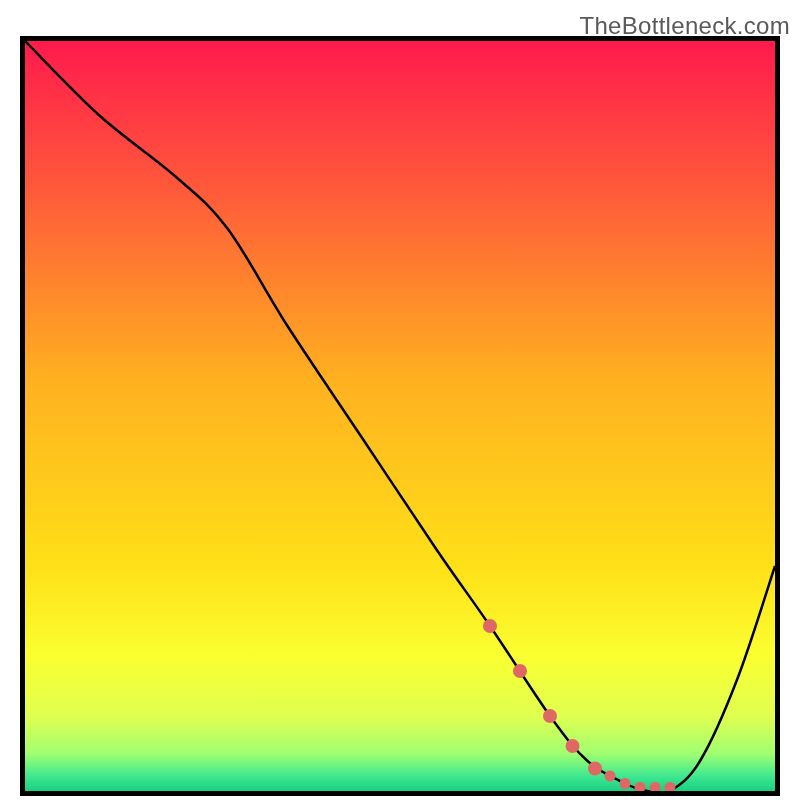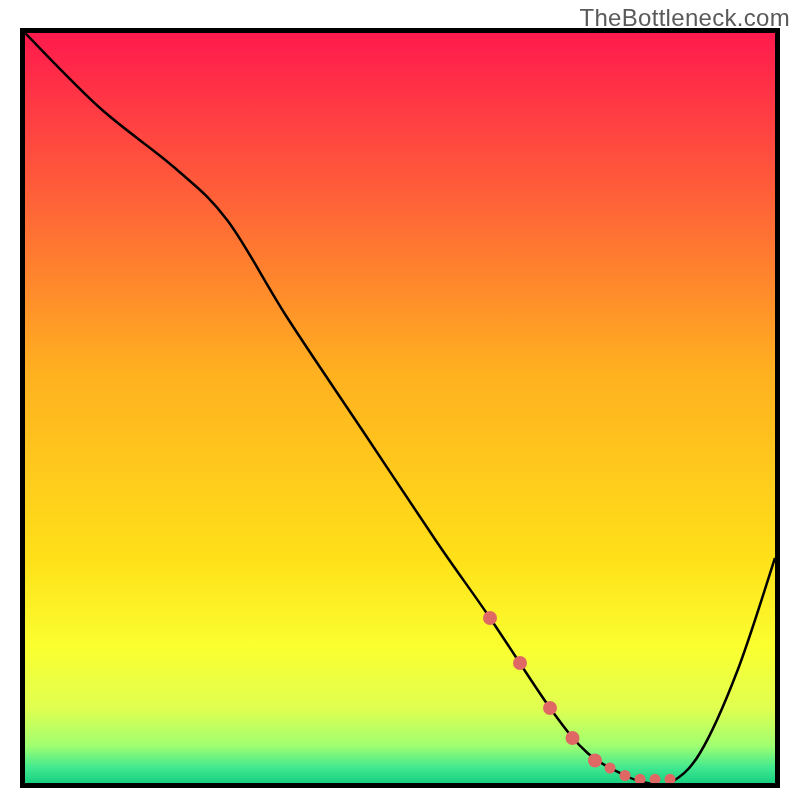--- a/index.html
+++ b/index.html
@@ -7,20 +7,21 @@
     padding: 0;
     width: 800px;
     height: 800px;
     background: #ffffff;
     font-family: Arial, Helvetica, sans-serif;
   }
   .page {
     width: 800px;
     height: 574px;
     position: relative;
+    margin-top: 8px;
   }
   .watermark {
     position: absolute;
     top: 4px;
     right: 10px;
     font-size: 24px;
     font-weight: 500;
     color: #5a5a5a;
     letter-spacing: 0.3px;
   }

